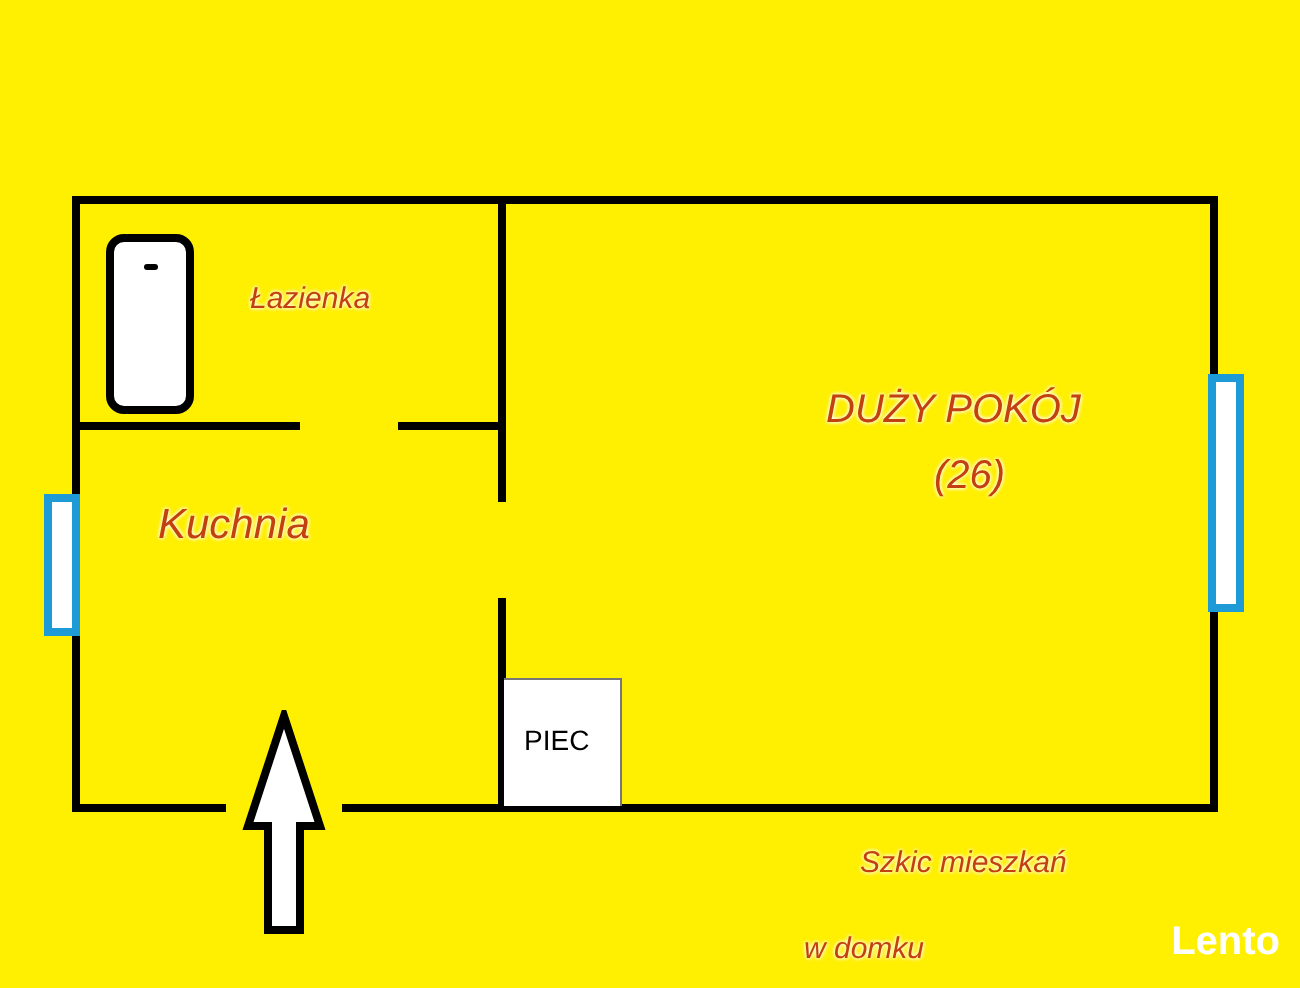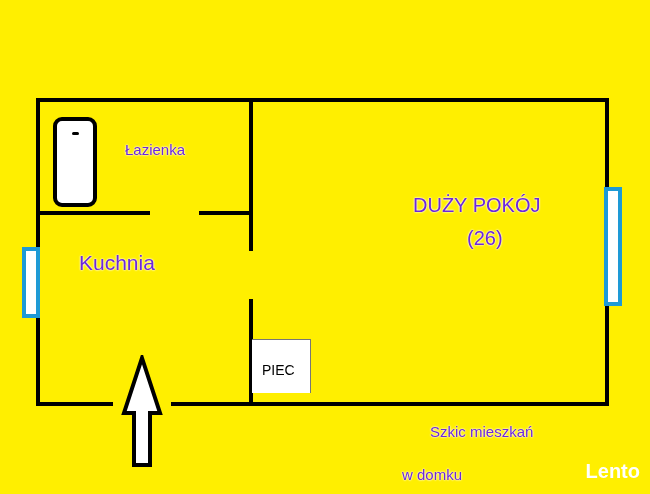--- a/index.html
+++ b/index.html
@@ -7,23 +7,24 @@
       width: 650px; height: 494px;
       background: #FFEF00;
       position: relative;
       overflow: hidden;
       font-family: "Liberation Sans", sans-serif;
     }
     .abs { position: absolute; }
     .wall { position: absolute; background: #000; }
     .label {
       position: absolute;
-      color: #6d28d9;
+      color: #c2410c;
       white-space: nowrap;
       text-shadow: 0 0 2px #fff, 0 0 2px #fff;
+      font-style: italic;
     }
     .tub {
       position: absolute;
       left: 53px; top: 117px; width: 36px; height: 82px;
       background: #fff;
       border: 4px solid #000;
       border-radius: 9px;
     }
     .drain {
       position: absolute;
@@ -31,21 +32,21 @@
       background: #000; border-radius: 2px;
     }
     .window {
       position: absolute;
       background: #fff;
       border: 4px solid #1E9AD6;
       box-sizing: border-box;
     }
     .piec {
       position: absolute;
-      left: 252px; top: 339px; width: 59px; height: 54px;
+      left: 252px; top: 339px; width: 59px; height: 64px;
       background: #fff;
       border-top: 1px solid #777;
       border-right: 1px solid #777;
       box-sizing: border-box;
     }
     .piec span {
       position: absolute; left: 10px; top: 22px;
       font-size: 14px; color: #000;
     }
     .lento {

